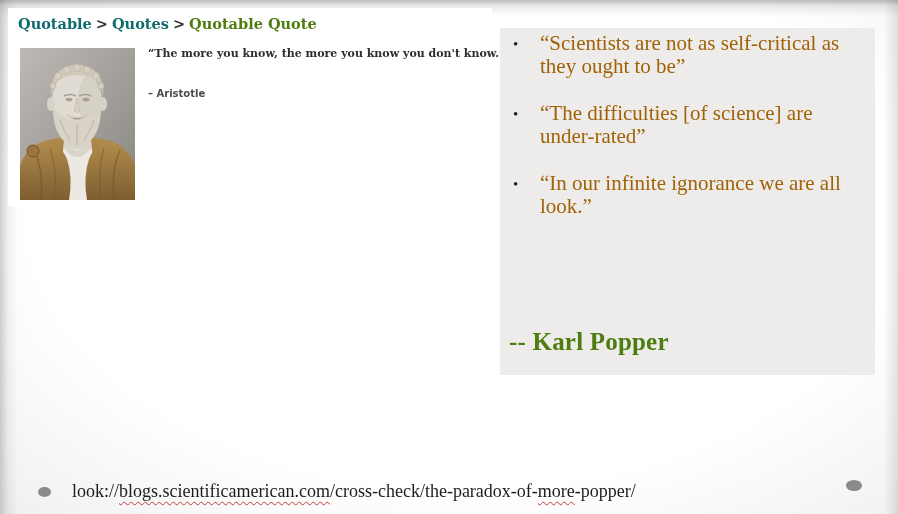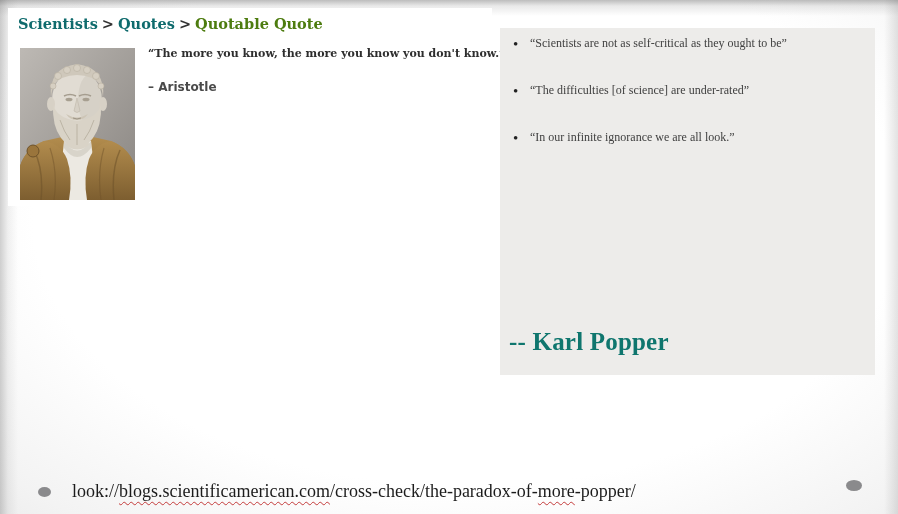--- a/index.html
+++ b/index.html
@@ -23,37 +23,37 @@
   .crumb-link{color:var(--link-teal,#0f6b6d);}
   .crumb-sep{color:#333;padding:0 4px;}
   .crumb-current{color:#4d7c0f;}
   .bust{position:absolute;left:12px;top:40px;width:115px;height:152px;display:block;}
   .card-quote{
     position:absolute;left:140px;top:39px;
     font-family:"DejaVu Serif",serif;font-weight:bold;font-size:11px;color:#2e2e2e;
     white-space:nowrap;letter-spacing:0;
   }
   .card-attr{
-    position:absolute;left:140px;top:72px;
-    font-family:"DejaVu Sans",sans-serif;font-size:12px;font-weight:bold;color:#4a4a4a;
+    position:absolute;left:140px;top:80px;
+    font-family:"DejaVu Sans",sans-serif;font-size:10px;font-weight:bold;color:#4a4a4a;
   }
 
   
   .panel{position:absolute;left:500px;top:28px;width:375px;height:347px;background:var(--panel-bg,#edecea);}
   .panel ul{list-style:none;margin:0;padding:4px 0 0 0;}
   .panel li{
-    position:relative;margin:0 0 24px 0;padding-left:30px;width:326px;
-    font-size:12px;line-height:23px;color:#404040;
+    position:relative;margin:0 0 24px 0;padding-left:40px;width:326px;
+    font-size:21px;line-height:23px;color:#a16207;
   }
   .panel li::before{
     content:"\2022";position:absolute;left:13px;top:1px;font-size:15px;color:#222;
   }
   .panel-attr{
     position:absolute;left:9px;top:300px;
-    font-size:25px;font-weight:bold;color:#0f766e;letter-spacing:.2px;
+    font-size:25px;font-weight:bold;color:#4d7c0f;letter-spacing:.2px;
   }
 
   
   .footer-url{
     position:absolute;left:72px;top:481px;
     font-size:18px;color:#1c1c1c;white-space:nowrap;
   }
   .sq{
     text-decoration-line:underline;
     text-decoration-style:wavy;
@@ -65,21 +65,21 @@
   .dot{position:absolute;border-radius:50%;background:var(--dot-gray,#8a8a8c);}
   .dot-left{left:38px;top:487px;width:13px;height:10px;}
   .dot-right{left:846px;top:480px;width:16px;height:11px;}
 </style>
 </head>
 <body>
 
 <div class="card">
 
   <div class="breadcrumb">
-    <span class="crumb-link">Scientists</span><span class="crumb-sep">&gt;</span><span class="crumb-link">Quotes</span><span class="crumb-sep">&gt;</span><span class="crumb-current">Quotable Quote</span>
+    <span class="crumb-link">Quotable</span><span class="crumb-sep">&gt;</span><span class="crumb-link">Quotes</span><span class="crumb-sep">&gt;</span><span class="crumb-current">Quotable Quote</span>
   </div>
 
   <svg class="bust" viewBox="0 0 115 152" role="img" aria-label="Marble bust of Aristotle">
     <defs>
       <linearGradient id="bg" x1="0" y1="0" x2="1" y2="1">
         <stop offset="0" stop-color="#bdb9b4"></stop>
           <stop offset="1" stop-color="#8a8682"></stop>
       </linearGradient>
       <linearGradient id="robe" x1="0" y1="0" x2="0" y2="1">
         <stop offset="0" stop-color="#b28c4d"></stop>

